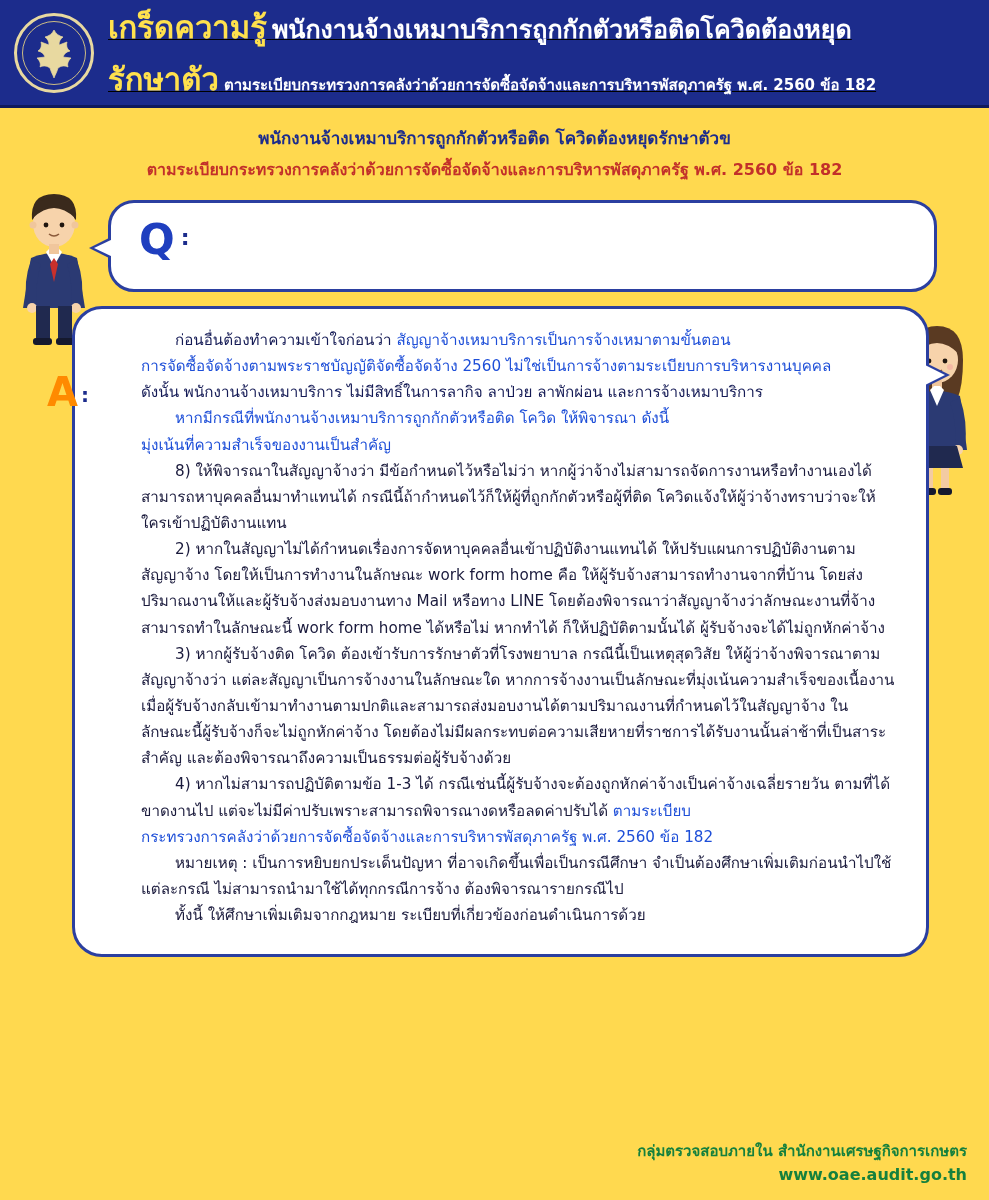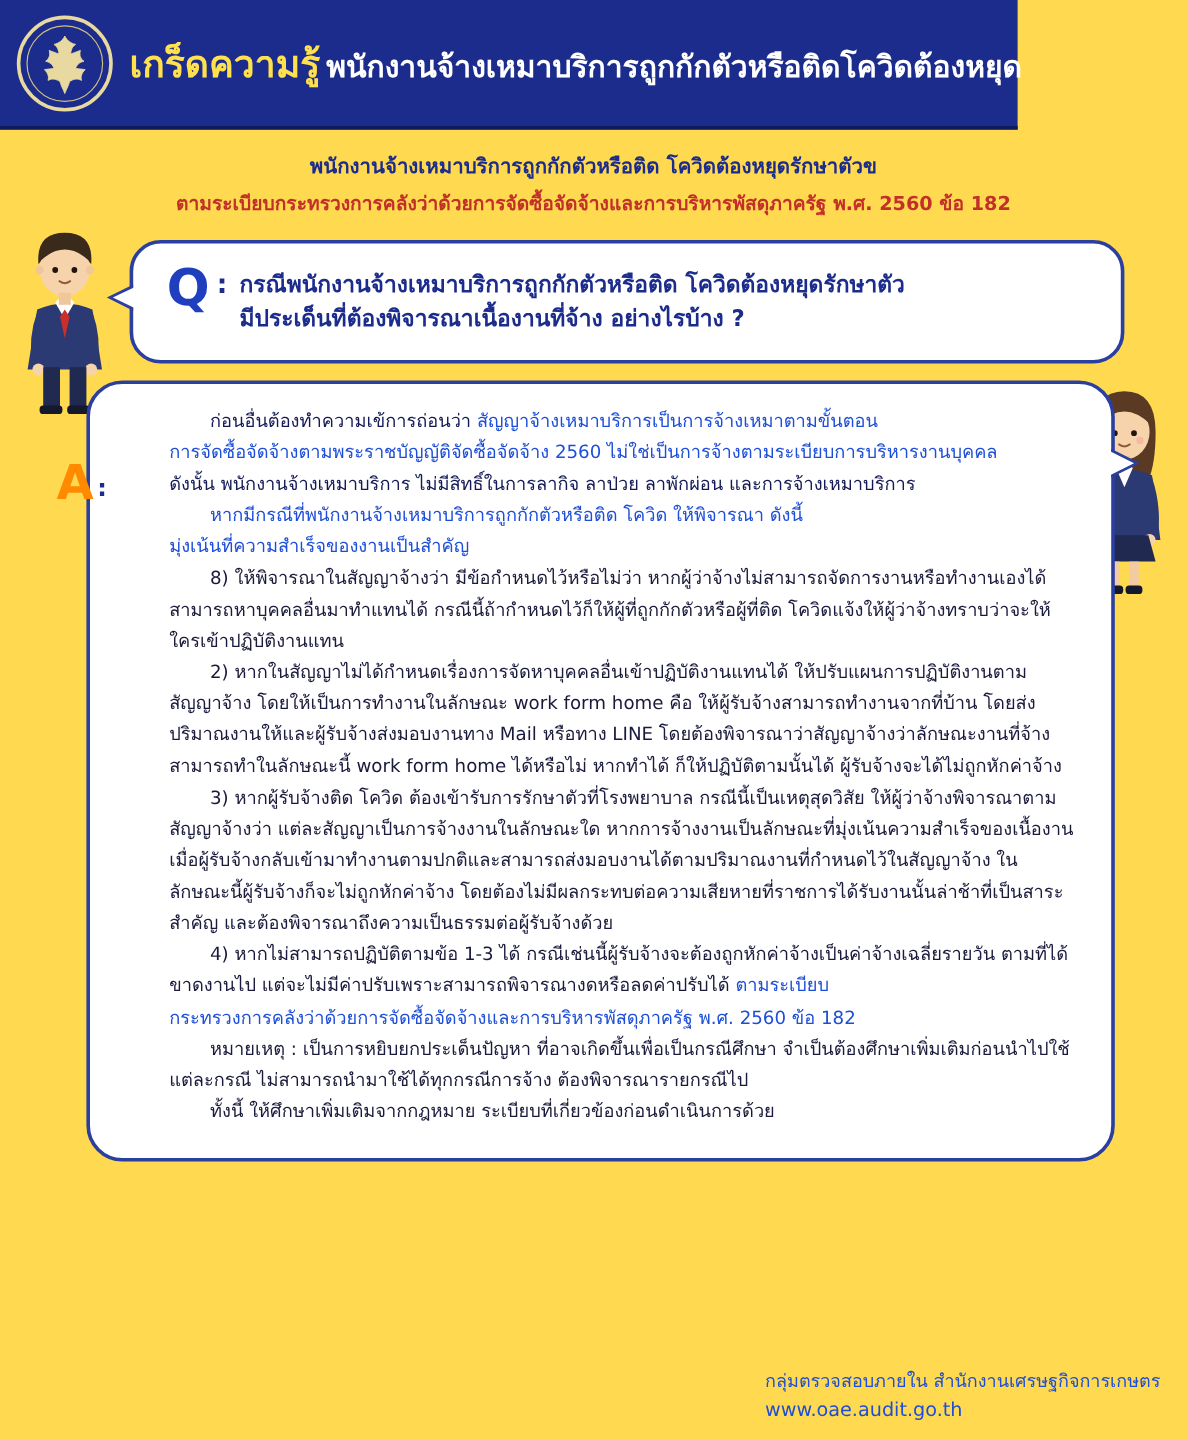--- a/index.html
+++ b/index.html
@@ -9,27 +9,28 @@
     height: 1200px;
     background: #ffd94f;
     font-family: "DejaVu Sans", "Liberation Sans", sans-serif;
     overflow: hidden;
     position: relative;
   }
 
   
   .header {
     position: relative;
-    width: 848px;
+    width: 989px;
     height: 108px;
     background: #1c2c8c;
     border-bottom: 3px solid #0f1a5c;
     display: flex;
     align-items: center;
     padding-left: 14px;
+    text-decoration: underline;
   }
   .garuda-seal {
     width: 80px; height: 80px;
     border-radius: 50%;
     background: #1c2c8c;
     border: 3px solid #e8d9a0;
     flex: 0 0 auto;
     position: relative;
     display: flex; align-items: center; justify-content: center;
     overflow: hidden;
@@ -183,23 +184,24 @@
   
   .char { position: absolute; }
   .char-left { left: 6px; top: 188px; width: 96px; height: 160px; }
   .char-right { right: 4px; top: 320px; width: 96px; height: 180px; }
 
   
   .footer {
     position: absolute;
     right: 22px;
     bottom: 14px;
-    color: #1d4ed8;
+    text-align: right;
+    color: #15803d;
     font-size: 15px;
-    font-weight: normal;
+    font-weight: bold;
     line-height: 1.45;
   }
   .footer .url { font-size: 16px; }
 </style>
 </head>
 <body>
 
 <div class="header">
   <div class="garuda-seal">
     <div class="inner-ring"></div>
@@ -208,20 +210,24 @@
         <path d="M29 6 c-2 4 -5 6 -9 7 c3 2 4 5 4 8 l-8 -3 c1 4 0 7 -3 9 c4 1 6 3 7 6 l-8 1 c3 3 4 6 3 9 c4 -2 7 -1 10 1 c1 4 3 7 4 10 c1 -3 3 -6 4 -10 c3 -2 6 -3 10 -1 c-1 -3 0 -6 3 -9 l-8 -1 c1 -3 3 -5 7 -6 c-3 -2 -4 -5 -3 -9 l-8 3 c0 -3 1 -6 4 -8 c-4 -1 -7 -3 -9 -7 z"></path>
         <circle cx="29" cy="20" r="3.2"></circle>
       </g>
     </svg>
   </div>
   <div class="header-text">
     <div class="head-line1">
       <span class="head-big">เกร็ดความรู้</span>
       <span class="head-white">พนักงานจ้างเหมาบริการถูกกักตัวหรือติดโควิดต้องหยุด</span>
     </div>
+    <div class="head-line2">
+      <span class="head-big">รักษาตัว</span>
+      <span class="head-small">ตามระเบียบกระทรวงการคลังว่าด้วยการจัดซื้อจัดจ้างและการบริหารพัสดุภาครัฐ  พ.ศ. 2560 ข้อ 182</span>
+    </div>
   </div>
 </div>
 
 <div class="subtitle-block">
   <div class="sub-line1">พนักงานจ้างเหมาบริการถูกกักตัวหรือติด โควิดต้องหยุดรักษาตัวข</div>
   <div class="sub-line2">ตามระเบียบกระทรวงการคลังว่าด้วยการจัดซื้อจัดจ้างและการบริหารพัสดุภาครัฐ  พ.ศ. 2560 ข้อ 182</div>
 </div>
 
 <div class="char char-left">
   <svg width="96" height="160" viewBox="0 0 96 160" aria-hidden="true">
@@ -287,34 +293,30 @@
     <rect x="52" y="148" width="8" height="22" fill="#f3cba2"></rect>
     <rect x="33" y="168" width="14" height="7" rx="3" fill="#15192e"></rect>
     <rect x="49" y="168" width="14" height="7" rx="3" fill="#15192e"></rect>
   </svg>
 </div>
 
 <div class="q-wrap">
   <div class="q-bubble">
     <span class="q-mark">Q</span>
     <span class="q-colon">:</span>
-    <div class="q-text">
-      <div>กรณีพนักงานจ้างเหมาบริการถูกกักตัวหรือติด โควิดต้องหยุดรักษาตัว</div>
-      <div>มีประเด็นที่ต้องพิจารณาเนื้องานที่จ้าง  อย่างไรบ้าง  ?</div>
-    </div>
   </div>
 </div>
 
 <div class="a-wrap">
   <div class="a-bubble">
     <span class="a-mark">A</span>
     <span class="a-colon">:</span>
     <div class="a-body">
       <p class="ind">
-        <span class="blue">ก่อนอื่นต้องทำความเข้การถ่อนว่า</span>
+        <span class="blue">ก่อนอื่นต้องทำความเข้าใจก่อนว่า</span>
         <span class="red">สัญญาจ้างเหมาบริการเป็นการจ้างเหมาตามขั้นตอน</span>
       </p>
       <p class="red">การจัดซื้อจัดจ้างตามพระราชบัญญัติจัดซื้อจัดจ้าง  2560 ไม่ใช่เป็นการจ้างตามระเบียบการบริหารงานบุคคล</p>
       <p>
         <span class="blue">ดังนั้น  พนักงานจ้างเหมาบริการ  ไม่มีสิทธิ์ในการลากิจ  ลาป่วย  ลาพักผ่อน  และการจ้างเหมาบริการ</span>
       </p>
       <p class="red ind">หากมีกรณีที่พนักงานจ้างเหมาบริการถูกกักตัวหรือติด โควิด ให้พิจารณา  ดังนี้</p>
       <p class="red">มุ่งเน้นที่ความสำเร็จของงานเป็นสำคัญ</p>
 
       <p class="ind">8) ให้พิจารณาในสัญญาจ้างว่า  มีข้อกำหนดไว้หรือไม่ว่า  หากผู้ว่าจ้างไม่สามารถจัดการงานหรือทำงานเองได้  สามารถหาบุคคลอื่นมาทำแทนได้  กรณีนี้ถ้ากำหนดไว้ก็ให้ผู้ที่ถูกกักตัวหรือผู้ที่ติด โควิดแจ้งให้ผู้ว่าจ้างทราบว่าจะให้ใครเข้าปฏิบัติงานแทน</p>

